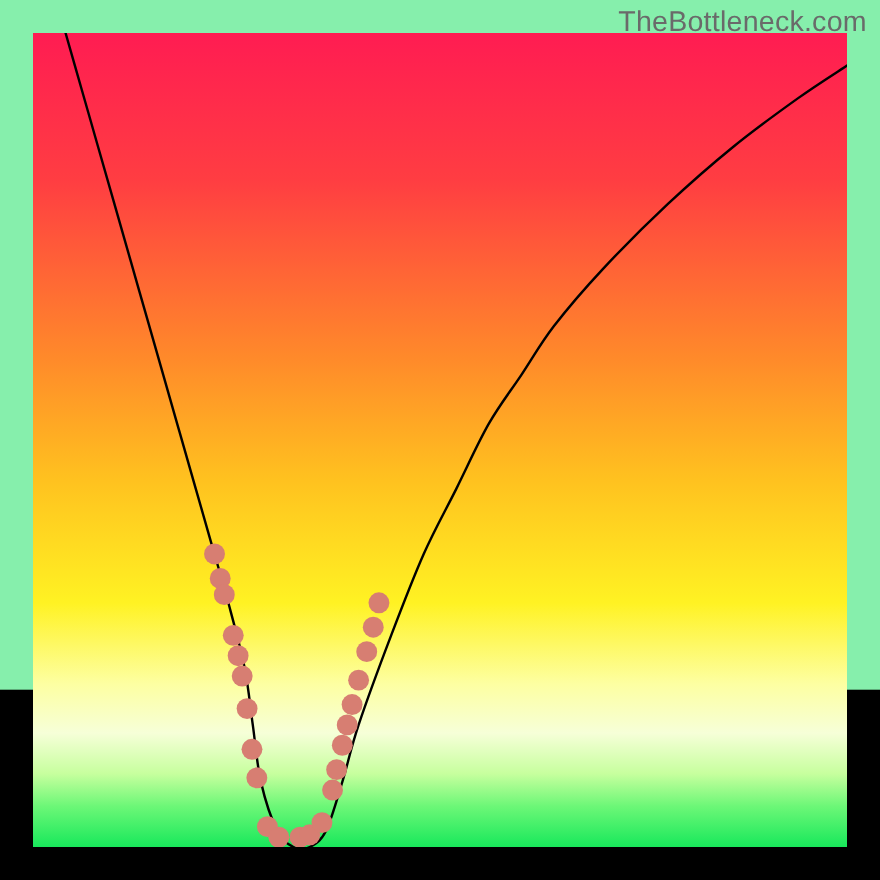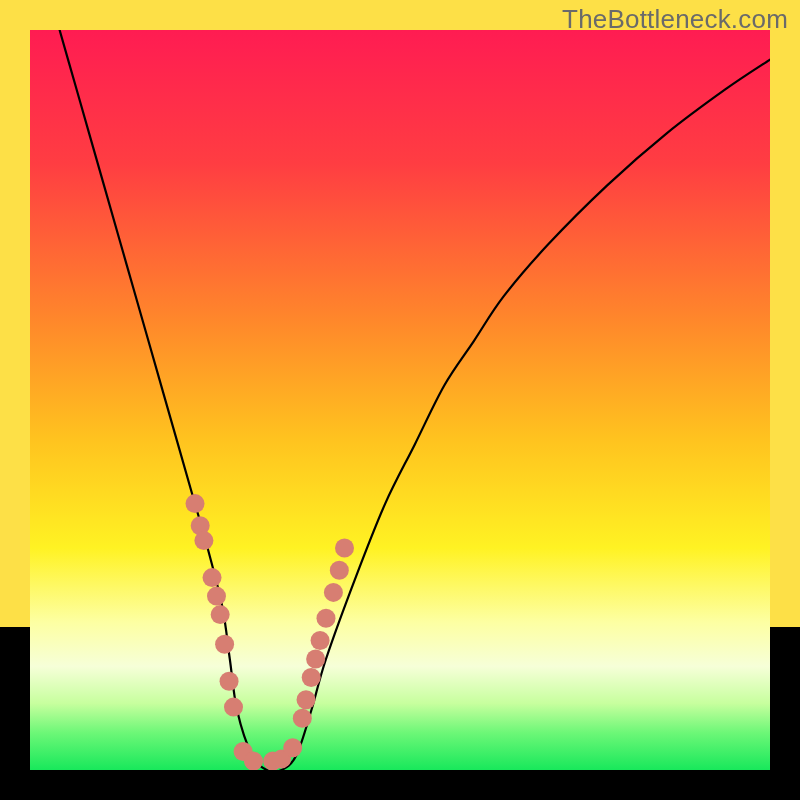--- a/index.html
+++ b/index.html
@@ -10,21 +10,21 @@
     background: #000;
     overflow: hidden;
     font-family: Arial, Helvetica, sans-serif;
   }
   .frame {
     position: absolute;
     top: 0;
     left: 0;
     width: 800px;
     height: 627px;
-    background: #fde047;
+    background: #86efac;
   }
   .plot-area {
     position: absolute;
     top: 30px;
     left: 30px;
     width: 740px;
     height: 740px;
   }
   .watermark {
     position: absolute;

